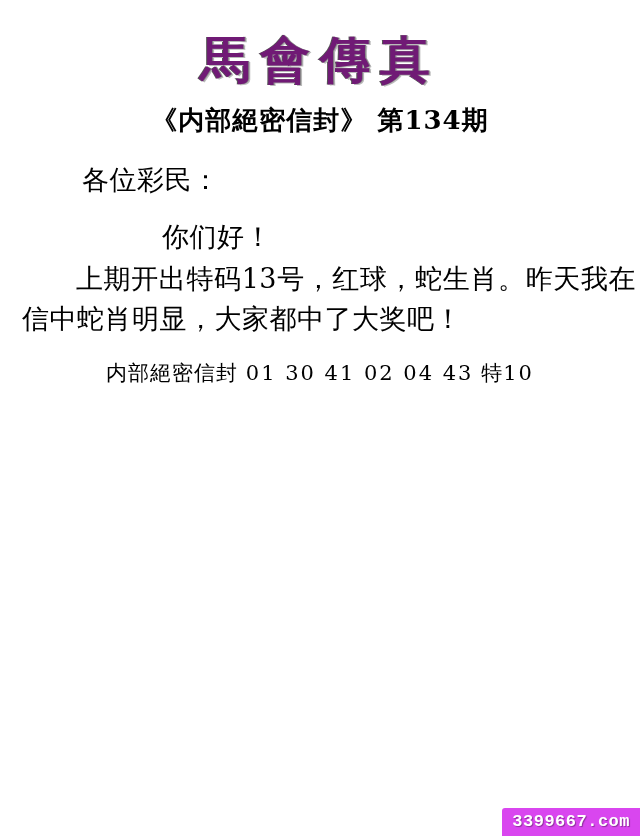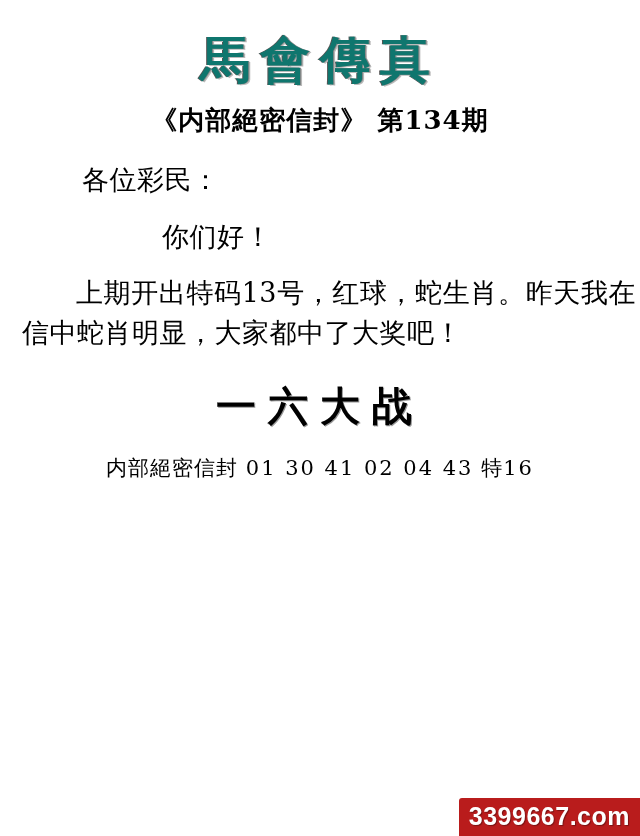--- a/index.html
+++ b/index.html
@@ -25,21 +25,21 @@
   .masthead {
     text-align: center;
     padding-top: 34px;
   }
   .masthead-title {
     font-family: "DejaVu Serif", "Liberation Serif", serif;
     font-size: 50px;
     font-weight: bold;
     letter-spacing: 10px;
     line-height: 1.05;
-    color: #0f766e;
+    color: #701a75;
     text-shadow:
        1px 0 0 #888,
        2px 1px 0 #bbb,
       -1px 0 0 #555;
   }
   .masthead-sub {
     margin-top: 16px;
     font-size: 26px;
     font-weight: bold;
     letter-spacing: 1px;
@@ -61,21 +61,21 @@
     letter-spacing: 0.5px;
   }
   .line-greeting {
     padding-left: 60px;
   }
   .line-hello {
     padding-left: 140px;
     margin-top: 18px;
   }
   .para {
-    margin-top: 16px;
+    margin-top: 2px;
     text-align: justify;
     text-justify: inter-character;
   }
   .para.indent {
     text-indent: 54px;
   }
   
   .highlight {
     margin-top: 26px;
     text-align: center;
@@ -93,24 +93,24 @@
   }
   .result-line .nums {
     font-family: "DejaVu Serif", "Liberation Serif", serif;
     letter-spacing: 2px;
   }
   
   .watermark {
     position: absolute;
     right: 0;
     bottom: 0;
-    background: #b91c1c;
+    background: #d946ef;
     color: #ffffff;
-    font-family: Liberation Sans, sans-serif;
-    font-size: 25px;
+    font-family: Liberation Mono, monospace;
+    font-size: 17px;
     font-weight: bold;
     letter-spacing: 0.5px;
     padding: 4px 10px 5px 10px;
     border-top-left-radius: 3px;
     text-shadow: 1px 1px 1px rgba(0,0,0,0.35);
   }
 </style>
 </head>
 <body>
 
@@ -123,23 +123,22 @@
       <span class="issue">第134期</span>
     </div>
   </div>
 
   <div class="body-text">
     <div class="line-greeting">各位彩民：</div>
     <div class="line-hello">你们好！</div>
     <div class="para indent">上期开出特码13号，红球，蛇生肖。昨天我在信中蛇肖明显，大家都中了大奖吧！</div>
   </div>
 
-  <div class="highlight">一六大战</div>
 
   <div class="result-line">
     <span>内部絕密信封</span>
     <span class="nums">01 30 41 02 04 43</span>
-    <span>特</span><span class="nums">16</span>
+    <span>特</span><span class="nums">10</span>
   </div>
 
   <div class="watermark">3399667.com</div>
 
 </div>
 
 </body></html>

